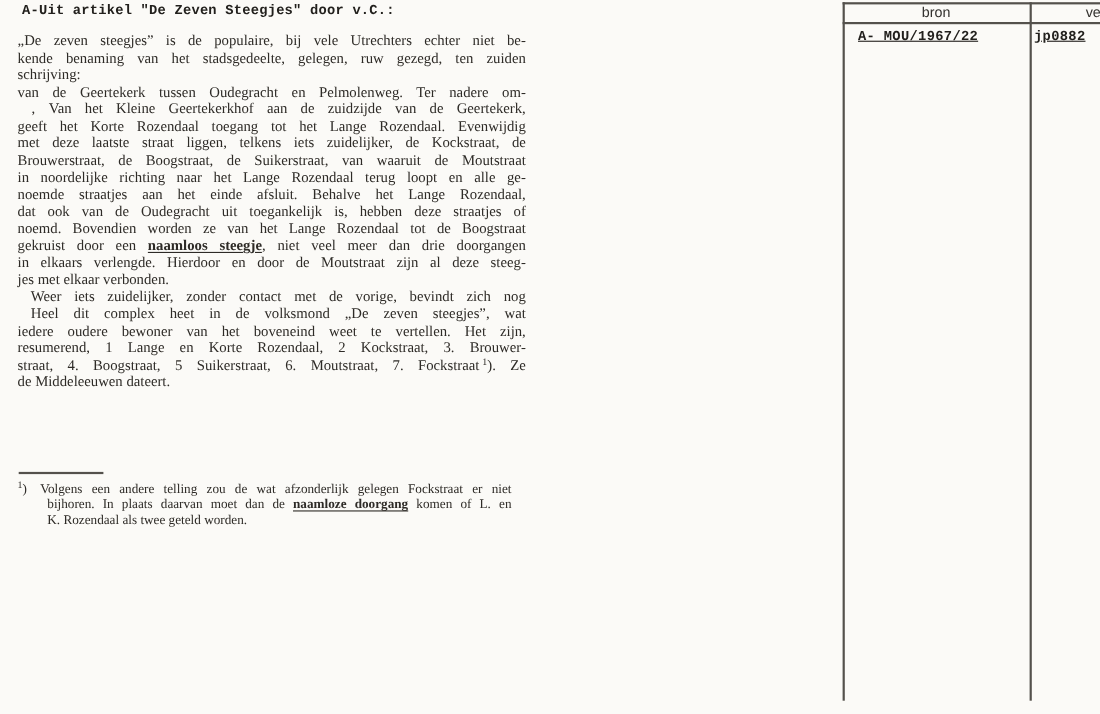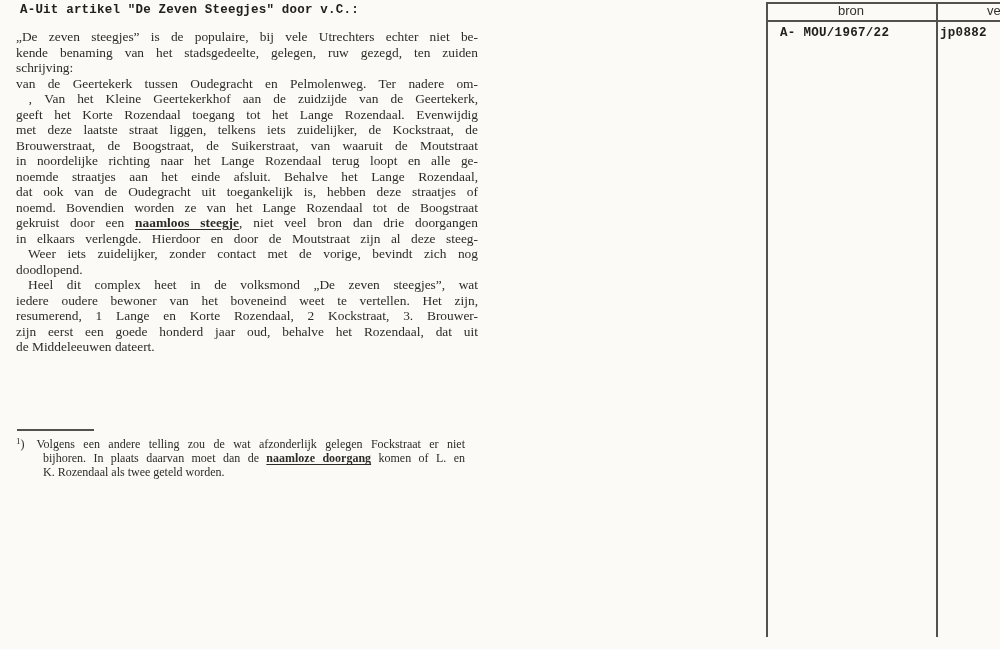--- a/index.html
+++ b/index.html
@@ -46,21 +46,21 @@
   .hl.h-head{left:766px;top:20px;width:234px;}
   .th{
     position:absolute;top:4px;
     font:13px/14px "Liberation Sans","DejaVu Sans",sans-serif;color:#33312e;
   }
   .th.bron{left:766px;width:170px;text-align:center;}
   .th.verwerkt{left:987px;}
   .td{
     position:absolute;top:26px;
     font:bold 12.5px/14px "Liberation Mono","DejaVu Sans Mono",monospace;
-    color:var(--typewriter);letter-spacing:.3px;white-space:nowrap;
+    color:var(--typewriter);letter-spacing:.3px;white-space:nowrap;text-decoration:underline;
   }
   .td.bron{left:780px;}
   .td.verwerkt{left:940px;}
 </style>
 </head>
 <body>
 
 <div class="page">
 
   <div class="typed">A-Uit artikel "De Zeven Steegjes" door v.C.:</div>
@@ -71,28 +71,28 @@
       <div class="tline end"><span>schrijving:</span></div>
       <div class="tline"><span>van de Geertekerk tussen Oudegracht en Pelmolenweg. Ter nadere om-</span></div>
       <div class="tline indent"><span>‚ Van het Kleine Geertekerkhof aan de zuidzijde van de Geertekerk,</span></div>
       <div class="tline"><span>geeft het Korte Rozendaal toegang tot het Lange Rozendaal. Evenwijdig</span></div>
       <div class="tline"><span>met deze laatste straat liggen, telkens iets zuidelijker, de Kockstraat, de</span></div>
       <div class="tline"><span>Brouwerstraat, de Boogstraat, de Suikerstraat, van waaruit de Moutstraat</span></div>
       <div class="tline"><span>in noordelijke richting naar het Lange Rozendaal terug loopt en alle ge-</span></div>
       <div class="tline"><span>noemde straatjes aan het einde afsluit. Behalve het Lange Rozendaal,</span></div>
       <div class="tline"><span>dat ook van de Oudegracht uit toegankelijk is, hebben deze straatjes of</span></div>
       <div class="tline"><span>noemd. Bovendien worden ze van het Lange Rozendaal tot de Boogstraat</span></div>
-      <div class="tline"><span>gekruist door een </span><span class="u">naamloos steegje</span><span>, niet veel bron dan drie doorgangen</span></div>
+      <div class="tline"><span>gekruist door een </span><span class="u">naamloos steegje</span><span>, niet veel meer dan drie doorgangen</span></div>
       <div class="tline"><span>in elkaars verlengde. Hierdoor en door de Moutstraat zijn al deze steeg-</span></div>
+      <div class="tline end"><span>jes met elkaar verbonden.</span></div>
       <div class="tline indent"><span>Weer iets zuidelijker, zonder contact met de vorige, bevindt zich nog</span></div>
-      <div class="tline end"><span>doodlopend.</span></div>
       <div class="tline indent"><span>Heel dit complex heet in de volksmond „De zeven steegjes”, wat</span></div>
       <div class="tline"><span>iedere oudere bewoner van het boveneind weet te vertellen. Het zijn,</span></div>
       <div class="tline"><span>resumerend, 1 Lange en Korte Rozendaal, 2 Kockstraat, 3. Brouwer-</span></div>
-      <div class="tline"><span>zijn eerst een goede honderd jaar oud, behalve het Rozendaal, dat uit</span></div>
+      <div class="tline"><span>straat, 4. Boogstraat, 5 Suikerstraat, 6. Moutstraat, 7. Fockstraat </span><sup>1</sup><span>). Ze</span></div>
       <div class="tline end"><span>de Middeleeuwen dateert.</span></div>
     </div>
 
   <div class="fn-rule"></div>
   <div class="footnote">
     <div class="fn-lines" id="footnote-lines">
         <div class="tline first"><sup>1</sup><span>)  </span><span>Volgens een andere telling zou de wat afzonderlijk gelegen Fockstraat er niet</span></div>
         <div class="tline"><span>bijhoren. In plaats daarvan moet dan de </span><span class="u">naamloze doorgang</span><span> komen of L. en</span></div>
         <div class="tline end"><span>K. Rozendaal als twee geteld worden.</span></div>
       </div>

